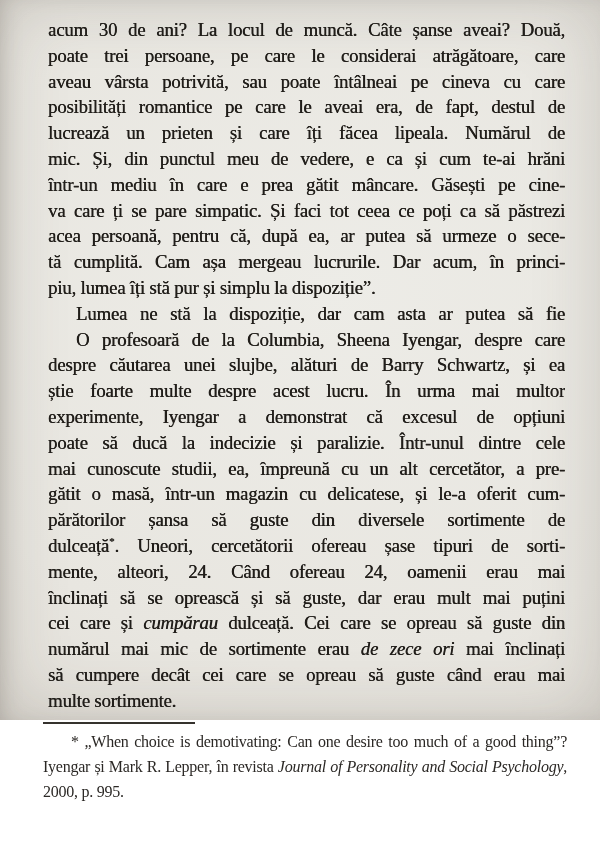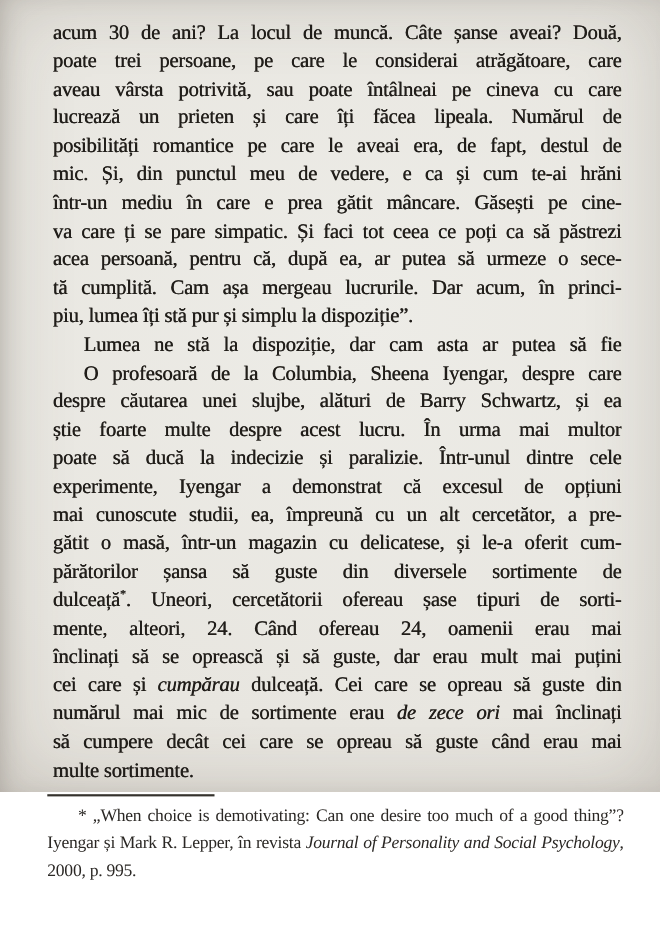--- a/index.html
+++ b/index.html
@@ -42,34 +42,34 @@
 </style>
 </head>
 <body>
 
 <div class="scan">
   <div class="text-block">
     <div id="body-lines">
         <div class="bline j">acum 30 de ani? La locul de muncă. Câte șanse aveai? Două,</div>
         <div class="bline j">poate trei persoane, pe care le considerai atrăgătoare, care</div>
         <div class="bline j">aveau vârsta potrivită, sau poate întâlneai pe cineva cu care</div>
+        <div class="bline j">posibilități romantice pe care le aveai era, de fapt, destul de</div>
         <div class="bline j">lucrează un prieten și care îți făcea lipeala. Numărul de</div>
-        <div class="bline j">posibilități romantice pe care le aveai era, de fapt, destul de</div>
         <div class="bline j">mic. Și, din punctul meu de vedere, e ca și cum te-ai hrăni</div>
         <div class="bline j">într-un mediu în care e prea gătit mâncare. Găsești pe cine-</div>
         <div class="bline j">va care ți se pare simpatic. Și faci tot ceea ce poți ca să păstrezi</div>
         <div class="bline j">acea persoană, pentru că, după ea, ar putea să urmeze o sece-</div>
         <div class="bline j">tă cumplită. Cam așa mergeau lucrurile. Dar acum, în princi-</div>
         <div class="bline">piu, lumea îți stă pur și simplu la dispoziție”.</div>
         <div class="bline j ind">Lumea ne stă la dispoziție, dar cam asta ar putea să fie</div>
         <div class="bline j ind">O profesoară de la Columbia, Sheena Iyengar, despre care</div>
         <div class="bline j">despre căutarea unei slujbe, alături de Barry Schwartz, și ea</div>
         <div class="bline j">știe foarte multe despre acest lucru. În urma mai multor</div>
+        <div class="bline j">experimente, Iyengar a demonstrat că excesul de opțiuni</div>
         <div class="bline j">poate să ducă la indecizie și paralizie. Într-unul dintre cele</div>
-        <div class="bline j">experimente, Iyengar a demonstrat că excesul de opțiuni</div>
         <div class="bline j">mai cunoscute studii, ea, împreună cu un alt cercetător, a pre-</div>
         <div class="bline j">gătit o masă, într-un magazin cu delicatese, și le-a oferit cum-</div>
         <div class="bline j">părătorilor șansa să guste din diversele sortimente de</div>
         <div class="bline j">dulceață<span class=" sup">*</span>. Uneori, cercetătorii ofereau șase tipuri de sorti-</div>
         <div class="bline j">mente, alteori, 24. Când ofereau 24, oamenii erau mai</div>
         <div class="bline j">înclinați să se oprească și să guste, dar erau mult mai puțini</div>
         <div class="bline j">cei care și <span class="it">cumpărau</span> dulceață. Cei care se opreau să guste din</div>
         <div class="bline j">numărul mai mic de sortimente erau <span class="it">de zece ori</span> mai înclinați</div>
         <div class="bline j">să cumpere decât cei care se opreau să guste când erau mai</div>
         <div class="bline">multe sortimente.</div>

